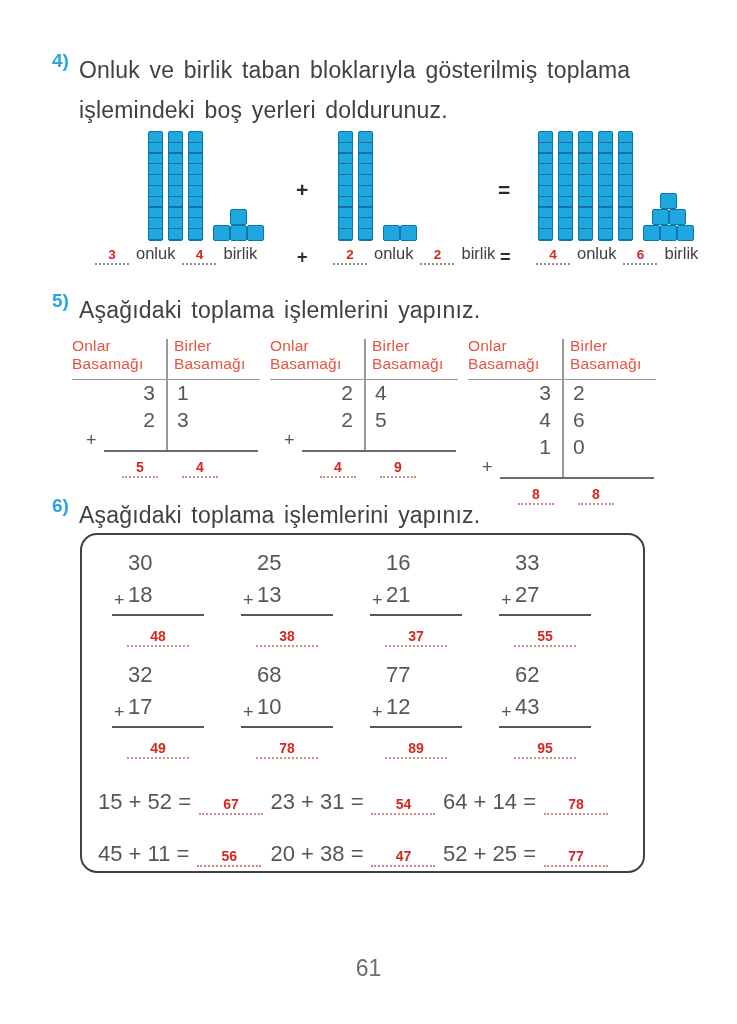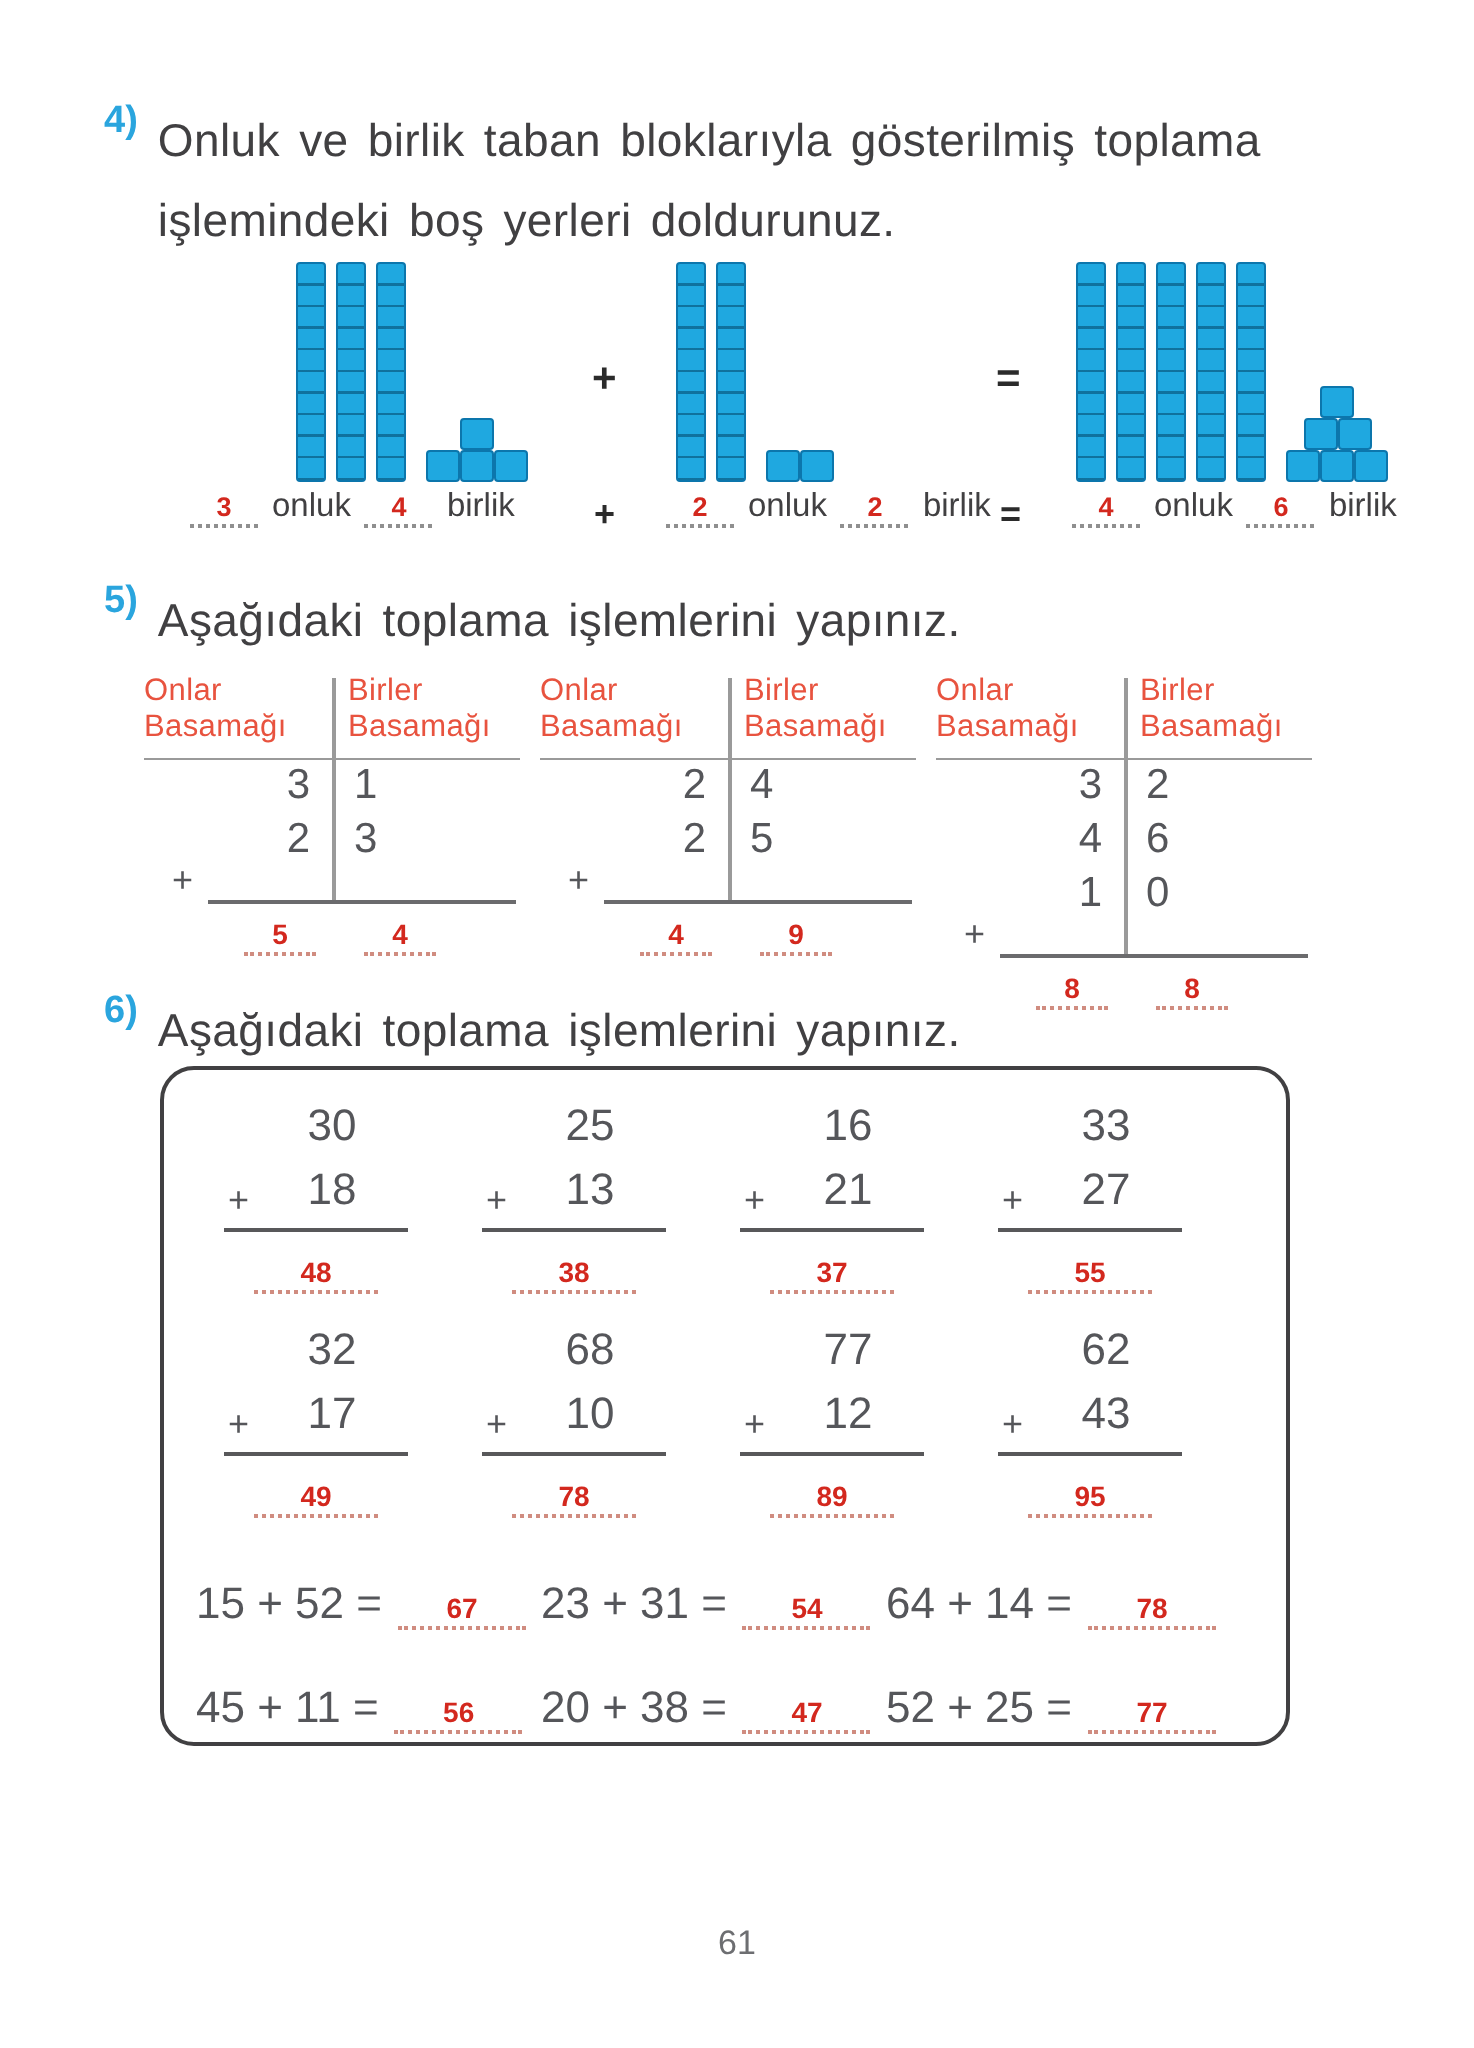--- a/index.html
+++ b/index.html
@@ -46,33 +46,33 @@
   .pt-sum { position:absolute; left:32px; right:2px; bottom:0; border-top:2px solid #6b6b6d; }
   .pt-ans { display:flex; justify-content:center; gap:24px; margin-top:7px; padding-left:8px; }
   .ansline { display:inline-block; min-width:36px; border-bottom:2px dotted #d08c80; text-align:center;
              font-size:14px; font-weight:bold; color:#D3281E; line-height:17px; }
 
   
   .q6box { position:absolute; left:80px; top:533px; width:565px; height:340px;
            border:2.5px solid #414042; border-radius:17px; }
   .vrow { display:flex; justify-content:space-between; padding:12px 52px 0 30px; }
   .vprob { position:relative; width:92px; font-size:22px; color:#55565A; }
-  .vtop, .vbot { text-align:center; padding-left:16px; line-height:1.45; }
+  .vtop, .vbot { text-align:left; padding-left:16px; line-height:1.45; }
   .vplus { position:absolute; left:2px; bottom:36px; font-size:18px; }
   .vline { border-top:2.5px solid #58585a; margin-top:3px; }
   .vans { margin-top:5px; text-align:center; }
   .vans .ansline { min-width:62px; }
   .hrow { display:flex; justify-content:space-between; padding:0 28px 0 16px; margin-top:30px; }
   .hrow.second { margin-top:26px; }
   .hprob { display:flex; align-items:baseline; gap:8px; font-size:22px; color:#55565A; width:172px; }
   .hprob .ansline { min-width:64px; }
 
   
   .pagenum { position:absolute; bottom:42px; left:0; width:737px; text-align:center;
-             font-size:17px; color:#6d6e71; }
+             font-size:23px; color:#6d6e71; }
 </style>
 </head>
 <body>
 
 <div class="page">
 
   <div class="q-header" style="left:52px; top:50px;">
     <span class="q-num">4)</span>
     <span class="q-text">Onluk ve birlik taban bloklarıyla gösterilmiş toplama işlemindeki boş yerleri doldurunuz.</span>
   </div>

